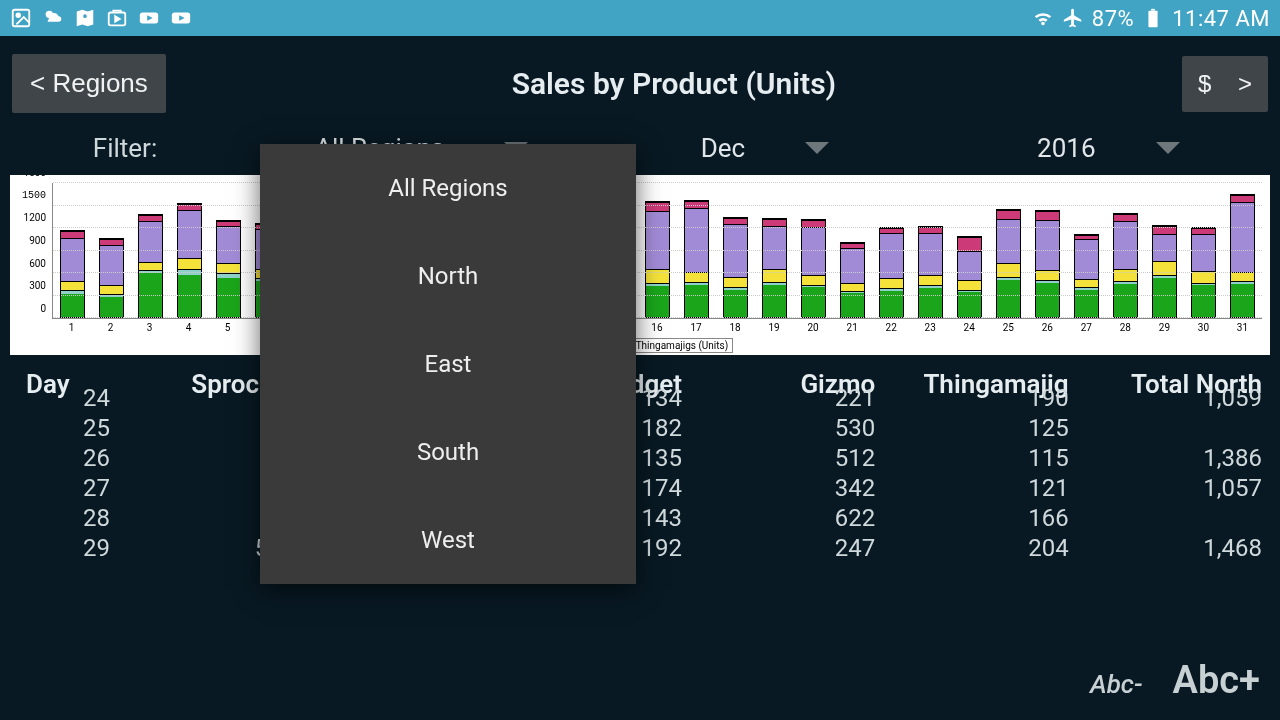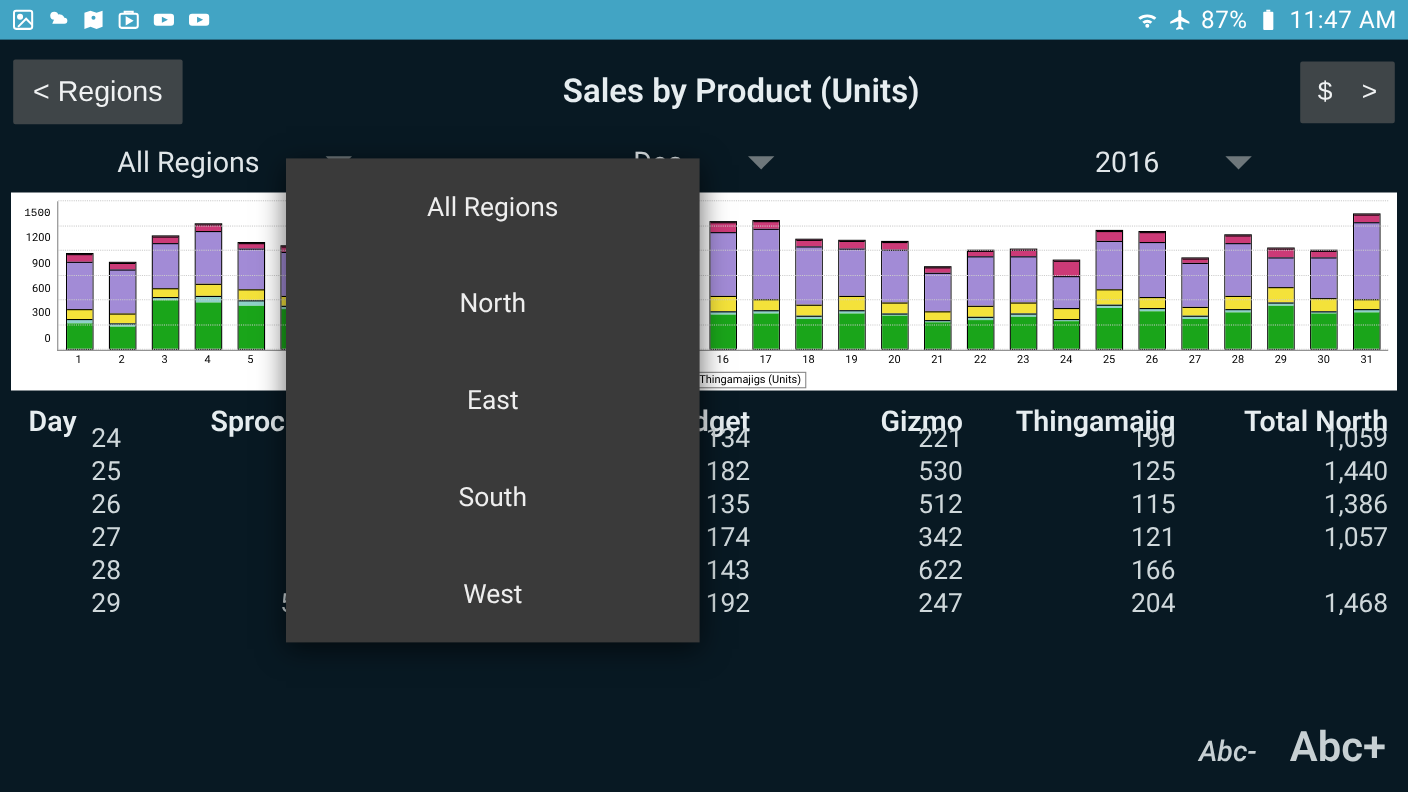--- a/index.html
+++ b/index.html
@@ -164,20 +164,21 @@
 <div class="header">
   <button class="btn">&lt; Regions</button>
   <div class="title">Sales by Product (Units)</div>
   <button class="btn small">
     <span>$</span>&nbsp;&nbsp;&nbsp;
     <span>&gt;</span>
   </button>
 </div>
 
 <div class="filters">
+  <div class="label">Filter:</div>
   <div class="select">
     <span class="val">All Regions</span>
     <span class="caret"></span>
   </div>
   <div class="select">
     <span class="val">Dec</span>
     <span class="caret"></span>
   </div>
   <div class="select">
     <span class="val">2016</span>
@@ -543,21 +544,20 @@
         <div>190</div>
         <div>1,059</div>
       </div>
       <div class="trow">
         <div>25</div>
         <div></div>
         <div></div>
         <div>182</div>
         <div>530</div>
         <div>125</div>
-        <div>1,440</div>
       </div>
       <div class="trow">
         <div>26</div>
         <div></div>
         <div></div>
         <div>135</div>
         <div>512</div>
         <div>115</div>
         <div>1,386</div>
       </div>

